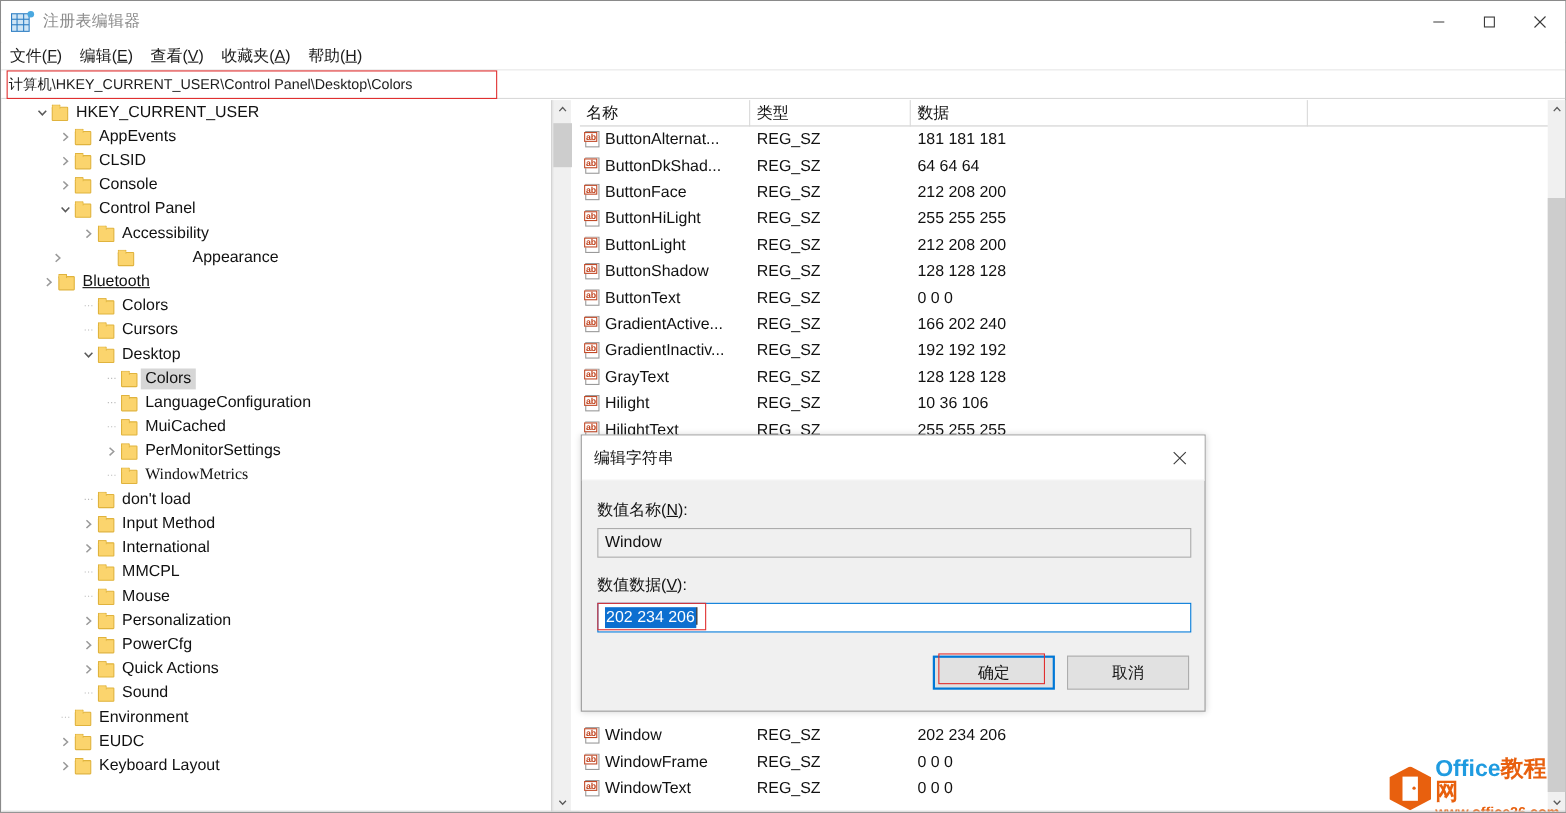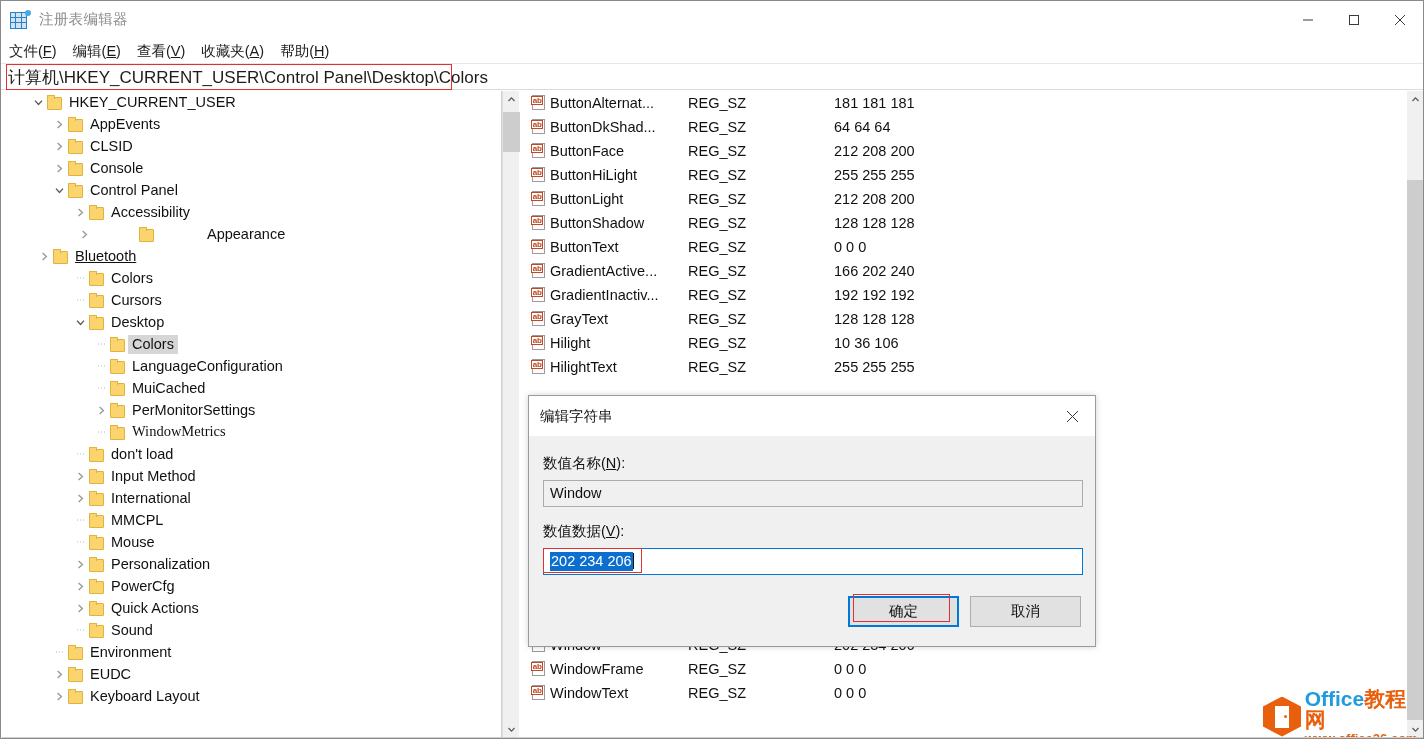--- a/index.html
+++ b/index.html
@@ -59,21 +59,21 @@
   }
   .menu-item u { text-decoration: underline; }
 
   
   .addressbar {
     position: absolute; left: 0; top: 64px; width: 1422px; height: 25px;
     background: #ffffff; border-bottom: 1px solid #d9d9d9;
     display: flex; align-items: center;
   }
   .address-text {
-    font-size: 17px; color: #1c1c1c; margin-left: 7px; white-space: nowrap;
+    font-size: 13px; color: #1c1c1c; margin-left: 7px; white-space: nowrap;
   }
   .address-hl {
     position: absolute; left: 5px; top: 63px; width: 446px; height: 26px;
     border: 1.5px solid #e03030; pointer-events: none;
   }
 
   
   .pane-tree {
     position: absolute; left: 1px; top: 90px; width: 500px; height: 647px;
     background: #ffffff; overflow: hidden;
@@ -345,21 +345,21 @@
         </div>
         <div class="tree-row" style="padding-left: 70px;">
           <span class="twisty">
             <svg width="11" height="11" viewBox="0 0 11 11">
               <polyline points="3.6,2 7.4,5.5 3.6,9" fill="none" stroke="#9a9a9a" stroke-width="1.4"></polyline>
             </svg>
           </span>
           <span class="folder"></span>
           <span class="tree-label">Accessibility</span>
         </div>
-        <div class="tree-row" style="padding-left: 74px; gap: 46px;">
+        <div class="tree-row" style="padding-left: 42px; gap: 46px;">
           <span class="twisty">
             <svg width="11" height="11" viewBox="0 0 11 11">
               <polyline points="3.6,2 7.4,5.5 3.6,9" fill="none" stroke="#9a9a9a" stroke-width="1.4"></polyline>
             </svg>
           </span>
           <span class="folder"></span>
           <span class="tree-label">Appearance</span>
         </div>
         <div class="tree-row" style="padding-left: 34px; text-decoration: underline;">
           <span class="twisty">
@@ -567,20 +567,26 @@
       <div class="sb-thumb" style="top:4px;height:40px;"></div>
     </div>
     <div class="sb-btn">
       <svg width="9" height="9" viewBox="0 0 9 9">
           <polyline points="1.5,3 4.5,6.2 7.5,3" fill="none" stroke="currentColor" stroke-width="1.2"></polyline>
         </svg>
     </div>
   </div>
 
   <div class="pane-list">
+    <div class="list-header">
+      <div class="hcell c-name">名称</div>
+      <div class="hcell c-type">类型</div>
+      <div class="hcell c-data">数据</div>
+      <div class="hcell c-pad"></div>
+    </div>
     <div id="list-rows">
         <div class="list-row">
           <div class="cell c-name">
             <span class="ab-icon">
               <span class="page"></span>
               <span class="tag">ab</span>
             </span>
             <span>ButtonAlternat...</span>
           </div>
           <div class="cell c-type">REG_SZ</div>

